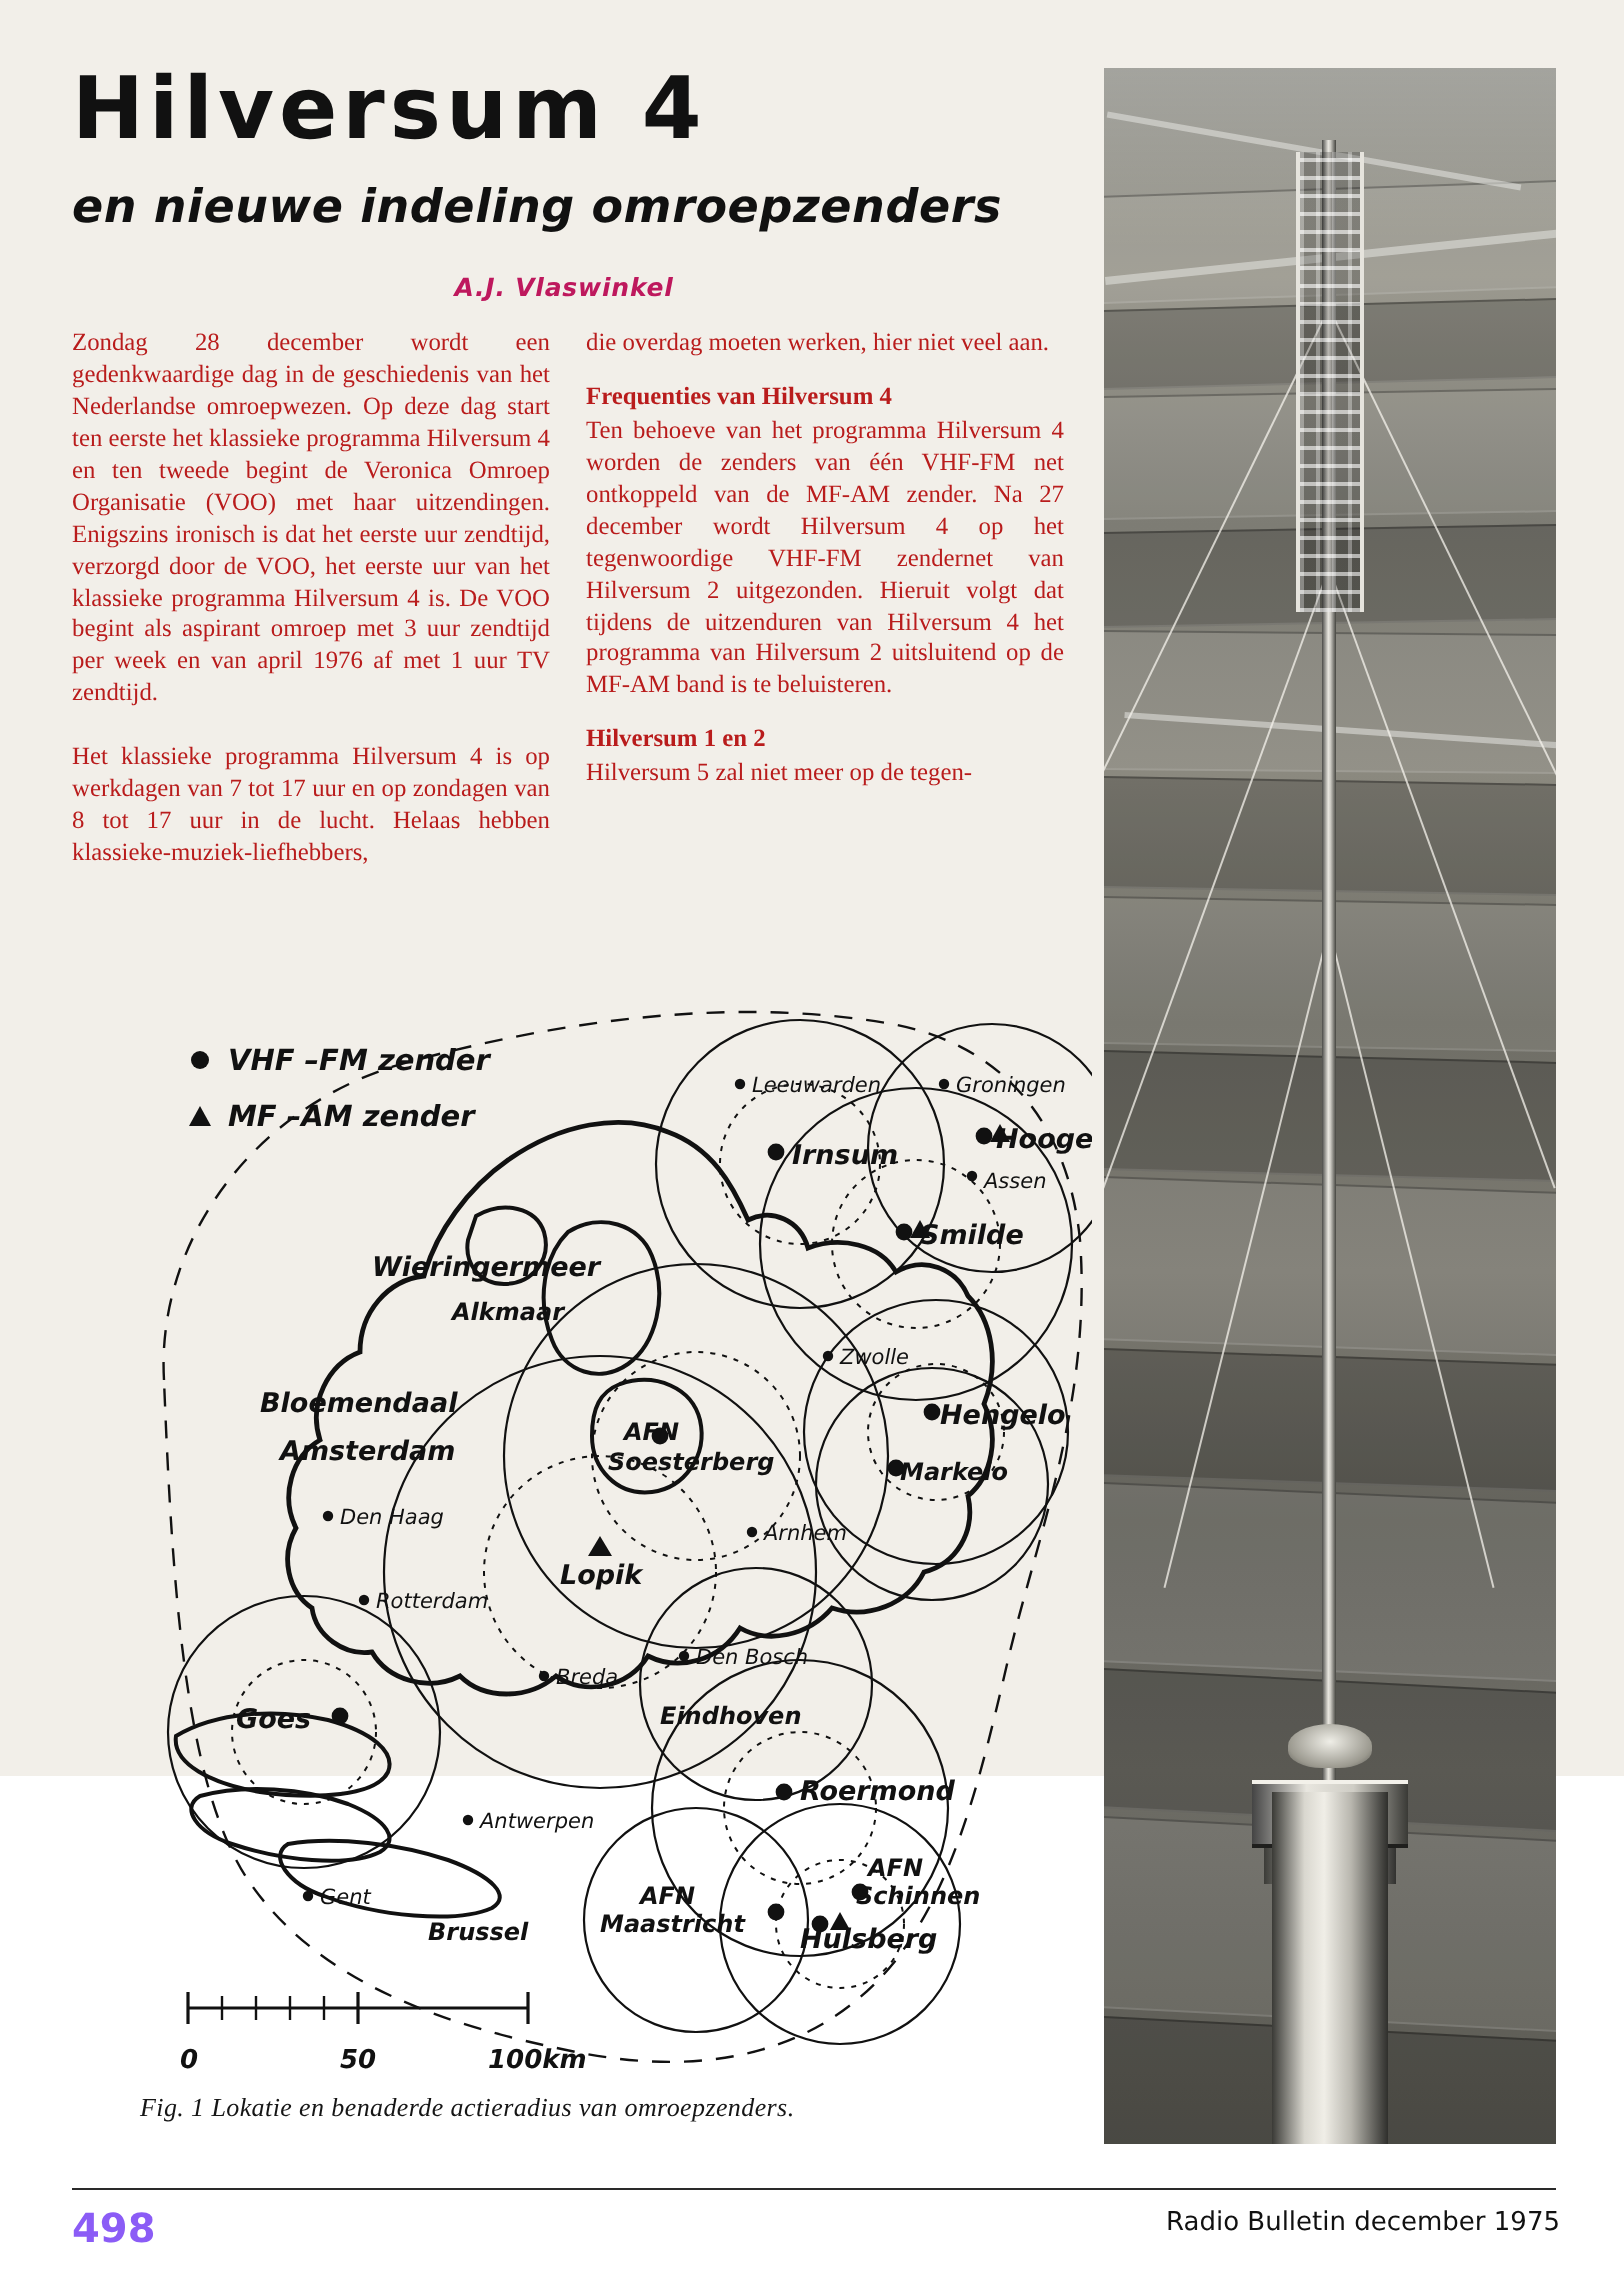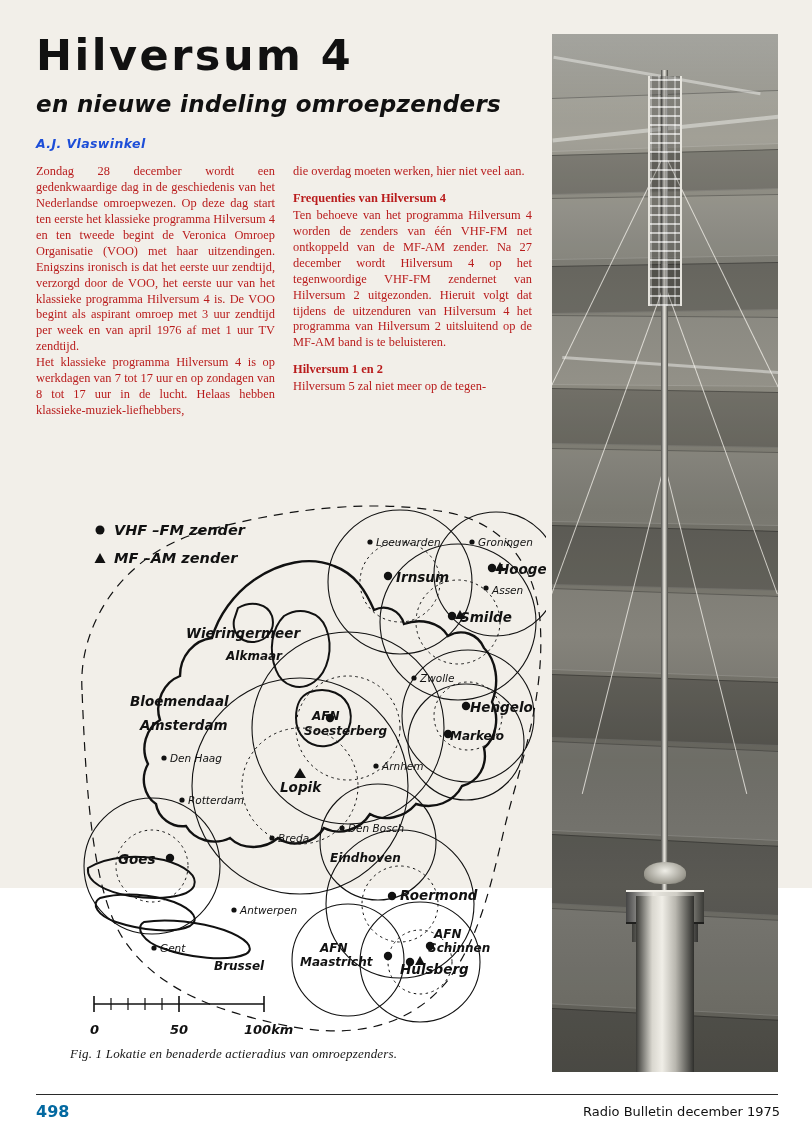--- a/index.html
+++ b/index.html
@@ -38,48 +38,48 @@
     font-style: italic;
     font-weight: 700;
     font-size: 23px;
     letter-spacing: 0.3px;
     margin-top: 14px;
     color: #111;
   }
   .byline {
     position: absolute;
     left: 8px; top: 118px; width: 492px;
-    text-align: left;
+    text-align: center;
     font-family: "DejaVu Sans", sans-serif;
     font-style: italic;
     font-weight: 700;
     font-size: 12.5px;
     letter-spacing: 0.4px;
-    color: #1d4ed8;
+    color: #be185d;
   }
 
   
   .columns {
     position: absolute;
     left: 8px; top: 146px;
     width: 496px;
     height: 300px;
     display: flex;
     gap: 18px;
   }
   .col {
     width: 239px;
     font-family: "Liberation Serif", serif;
     font-size: 12.4px;
     line-height: 1.285;
     text-align: justify;
     color: #b91c1c;
   }
   .col p { margin: 0 0 0 0; }
-  .col p + p { margin-top: 0px; }
+  .col p + p { margin-top: 16px; }
   .subhead {
     font-family: "Liberation Serif", serif;
     font-weight: 700;
     font-size: 12.4px;
     margin-top: 11px;
     margin-bottom: 1px;
   }
 
   
   .photo-frame {
@@ -178,22 +178,22 @@
 
   
   .footer-rule {
     position:absolute; left: 8px; top: 1076px; width: 742px; height: 1px;
     background: #2a2a2a;
   }
   .page-number {
     position:absolute; left: 8px; top: 1084px;
     font-family: "DejaVu Sans", sans-serif;
     font-weight: 700;
-    font-size: 16px;
-    color: #0369a1;
+    font-size: 20px;
+    color: #8b5cf6;
   }
   .footer-right {
     position:absolute; right: 4px; top: 1086px;
     font-family: "DejaVu Sans", sans-serif;
     font-size: 13px;
     color: #111;
     margin-left: 48px;
   }
 
   

